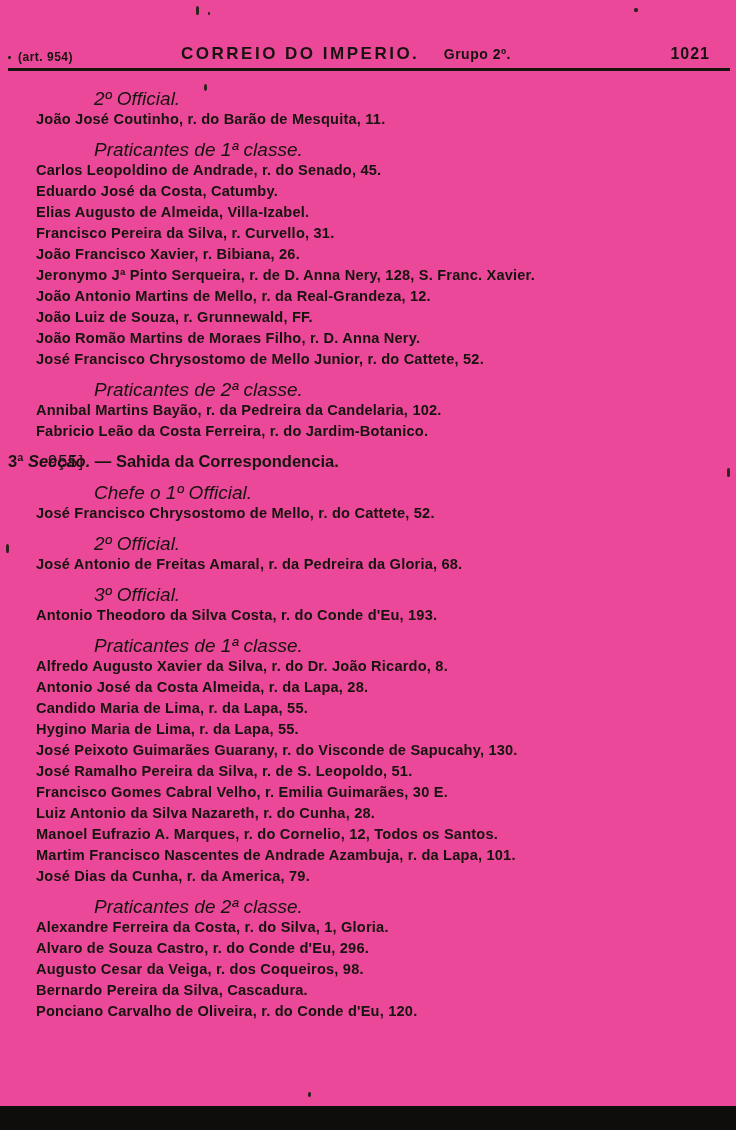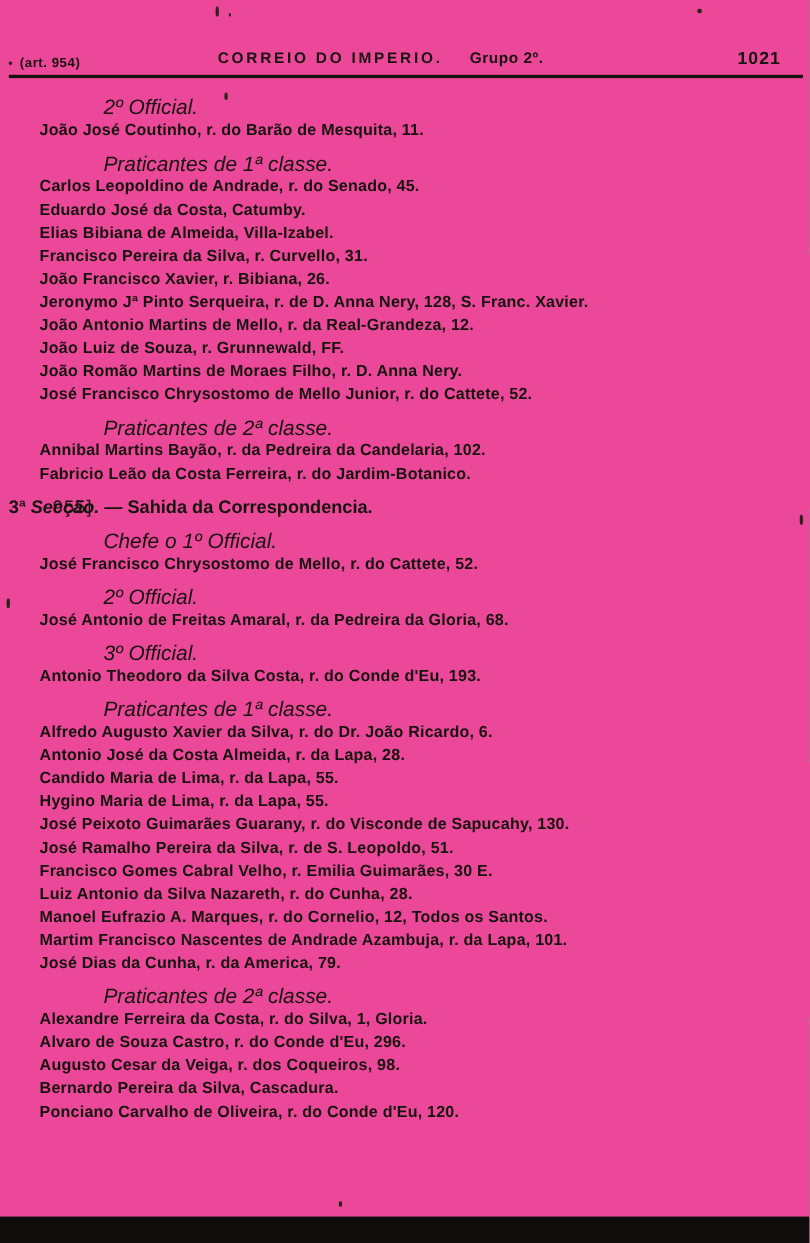--- a/index.html
+++ b/index.html
@@ -18,21 +18,21 @@
   .header { position: absolute; top: 44px; left: 0; width: 100%; height: 24px; }
   .h-left {
     position: absolute; left: 18px; top: 6px;
     font-size: 12px; font-weight: bold; letter-spacing: 0.5px;
   }
   .h-center {
     position: absolute; left: 0; right: 0; top: 0;
     text-align: center; font-weight: bold; transform: translateX(-22px);
     white-space: nowrap;
   }
-  .h-title { font-size: 14px; letter-spacing: 2.5px; }
+  .h-title { font-size: 17px; letter-spacing: 2.5px; }
   .h-group { font-size: 14px; letter-spacing: 0.5px; margin-left: 20px; }
   .h-right {
     position: absolute; right: 26px; top: 1px;
     font-size: 16px; font-weight: bold; letter-spacing: 1px;
   }
   .rule { position: absolute; top: 68px; left: 8px; right: 6px; height: 2.5px; background: #17130e; }
   
   .body {
     position: absolute; top: 88px; left: 36px; right: 20px;
     font-size: 14.6px; line-height: 21px; font-weight: bold;
@@ -78,21 +78,21 @@
 
   <main class="body">
       <section class="section">
         <div class="heading">2º Official.</div>
         <div class="entry">João José Coutinho, r. do Barão de Mesquita, 11.</div>
       </section>
       <section class="section">
         <div class="heading">Praticantes de 1ª classe.</div>
         <div class="entry">Carlos Leopoldino de Andrade, r. do Senado, 45.</div>
         <div class="entry">Eduardo José da Costa, Catumby.</div>
-        <div class="entry">Elias Bibiana de Almeida, Villa-Izabel.</div>
+        <div class="entry">Elias Augusto de Almeida, Villa-Izabel.</div>
         <div class="entry">Francisco Pereira da Silva, r. Curvello, 31.</div>
         <div class="entry">João Francisco Xavier, r. Bibiana, 26.</div>
         <div class="entry">Jeronymo Jª Pinto Serqueira, r. de D. Anna Nery, 128, S. Franc. Xavier.</div>
         <div class="entry">João Antonio Martins de Mello, r. da Real-Grandeza, 12.</div>
         <div class="entry">João Luiz de Souza, r. Grunnewald, FF.</div>
         <div class="entry">João Romão Martins de Moraes Filho, r. D. Anna Nery.</div>
         <div class="entry">José Francisco Chrysostomo de Mello Junior, r. do Cattete, 52.</div>
       </section>
       <section class="section">
         <div class="heading">Praticantes de 2ª classe.</div>
@@ -107,21 +107,21 @@
       <section class="section">
         <div class="heading">2º Official.</div>
         <div class="entry">José Antonio de Freitas Amaral, r. da Pedreira da Gloria, 68.</div>
       </section>
       <section class="section">
         <div class="heading">3º Official.</div>
         <div class="entry">Antonio Theodoro da Silva Costa, r. do Conde d'Eu, 193.</div>
       </section>
       <section class="section">
         <div class="heading">Praticantes de 1ª classe.</div>
-        <div class="entry">Alfredo Augusto Xavier da Silva, r. do Dr. João Ricardo, 6.</div>
+        <div class="entry">Alfredo Augusto Xavier da Silva, r. do Dr. João Ricardo, 8.</div>
         <div class="entry">Antonio José da Costa Almeida, r. da Lapa, 28.</div>
         <div class="entry">Candido Maria de Lima, r. da Lapa, 55.</div>
         <div class="entry">Hygino Maria de Lima, r. da Lapa, 55.</div>
         <div class="entry">José Peixoto Guimarães Guarany, r. do Visconde de Sapucahy, 130.</div>
         <div class="entry">José Ramalho Pereira da Silva, r. de S. Leopoldo, 51.</div>
         <div class="entry">Francisco Gomes Cabral Velho, r. Emilia Guimarães, 30 E.</div>
         <div class="entry">Luiz Antonio da Silva Nazareth, r. do Cunha, 28.</div>
         <div class="entry">Manoel Eufrazio A. Marques, r. do Cornelio, 12, Todos os Santos.</div>
         <div class="entry">Martim Francisco Nascentes de Andrade Azambuja, r. da Lapa, 101.</div>
         <div class="entry">José Dias da Cunha, r. da America, 79.</div>

